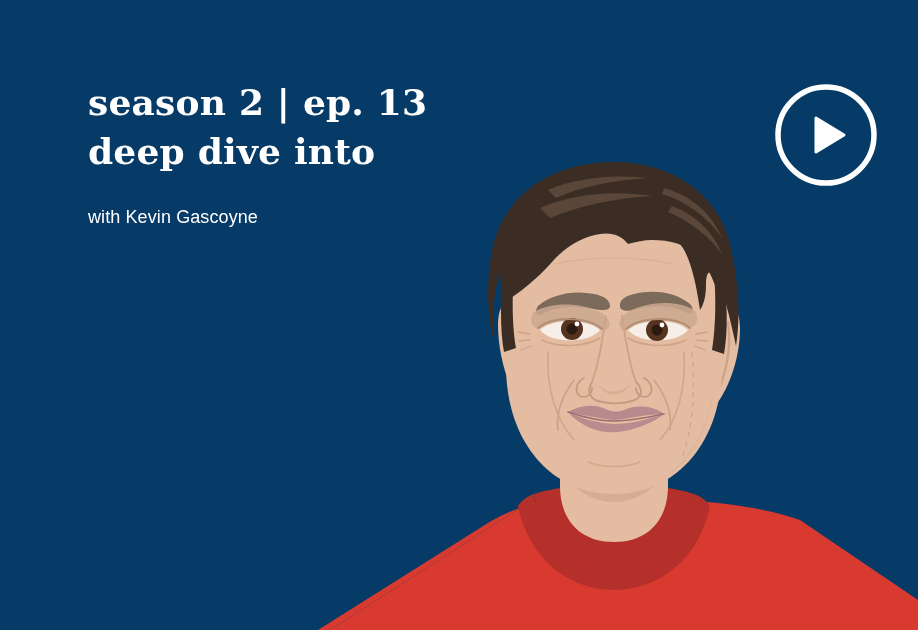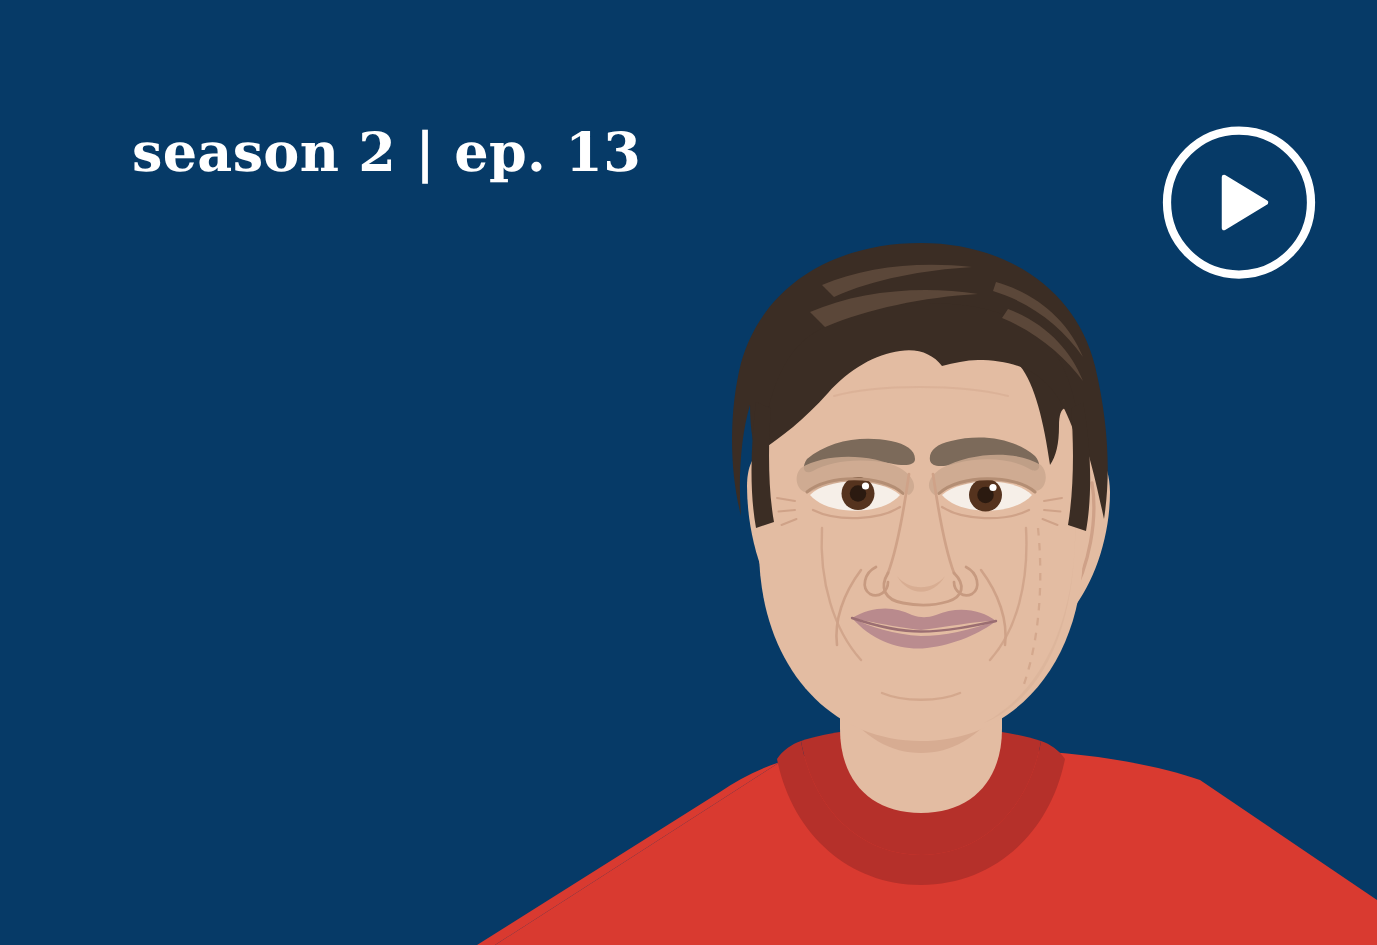--- a/index.html
+++ b/index.html
@@ -277,20 +277,22 @@
 
       <g>
         <path d="M 556 264 C 586 256 640 256 672 264" fill="none" stroke="#D5AA90" stroke-width="1.4" stroke-linecap="round" opacity="0.55"></path>
       </g>
 
     </g>
   </svg>
 
   <div id="text-block">
     <h1 class="title-line">season 2 | ep. 13</h1>
+    <h1 class="title-line">deep dive into</h1>
+    <p id="subtitle">with Kevin Gascoyne</p>
   </div>
 
   <div id="play-button" role="button" aria-label="Play episode">
     <svg width="108" height="108" viewBox="0 0 108 108" xmlns="http://www.w3.org/2000/svg">
       <circle cx="54" cy="54" r="48" fill="none" stroke="#ffffff" stroke-width="5.5"></circle>
       <path d="M 44 37 L 72 54 L 44 71 Z" fill="#ffffff" stroke="#ffffff" stroke-width="3" stroke-linejoin="round"></path>
     </svg>
   </div>
 
 </div>

